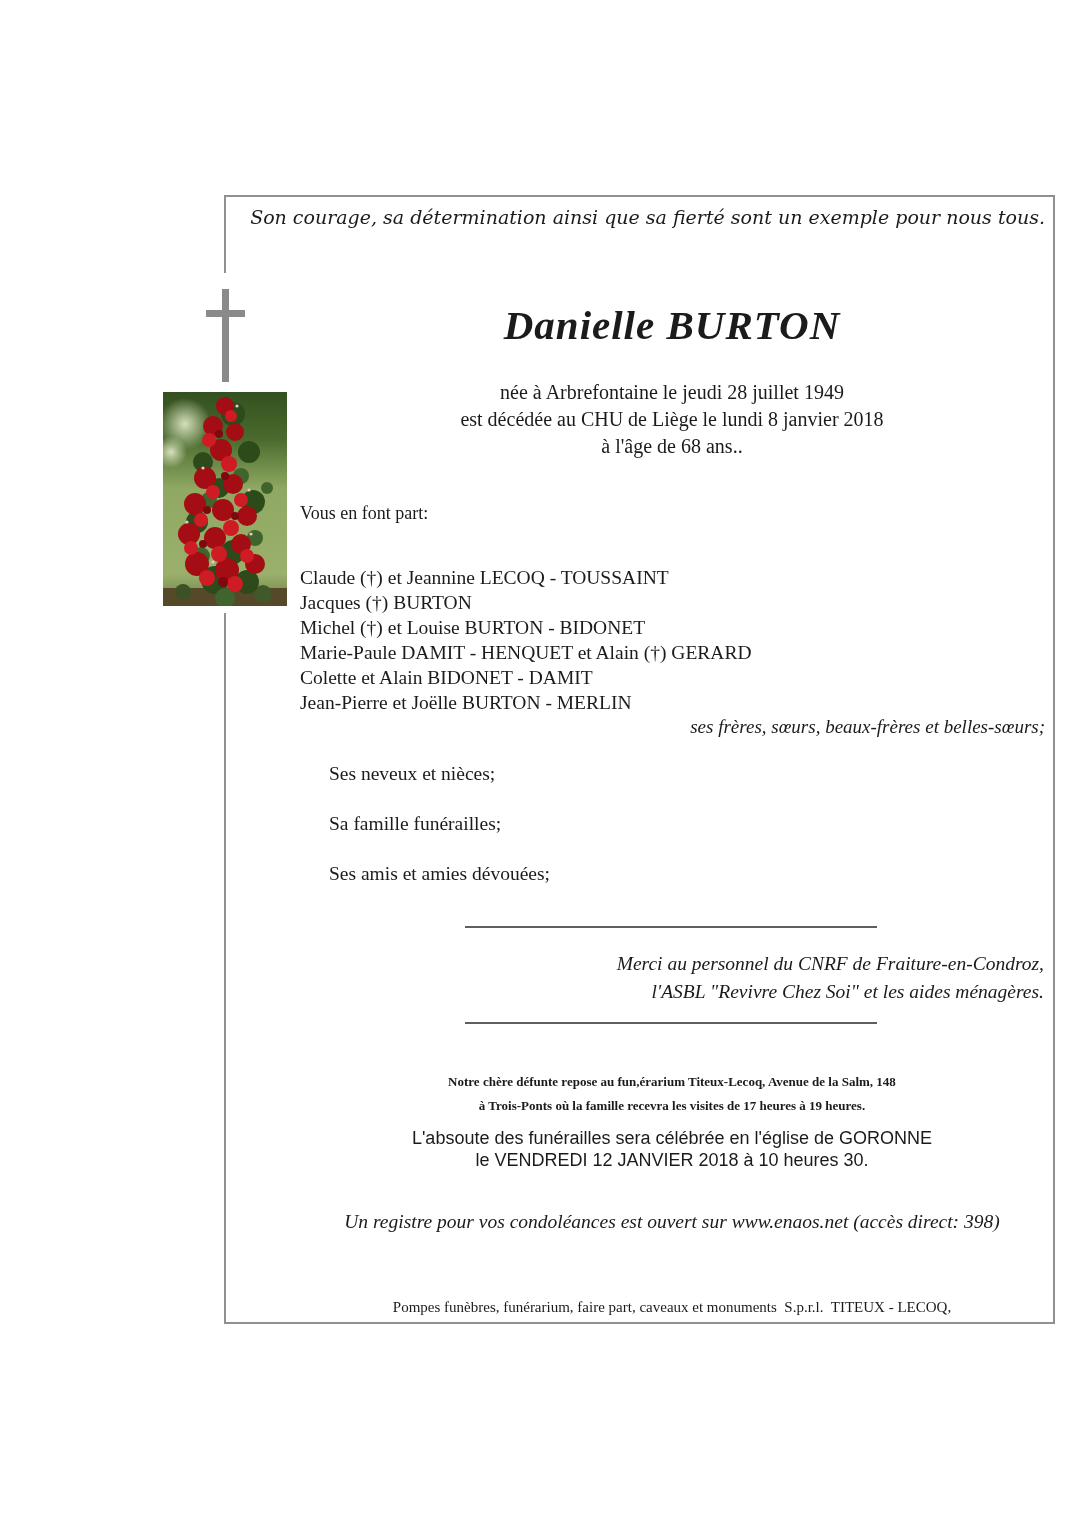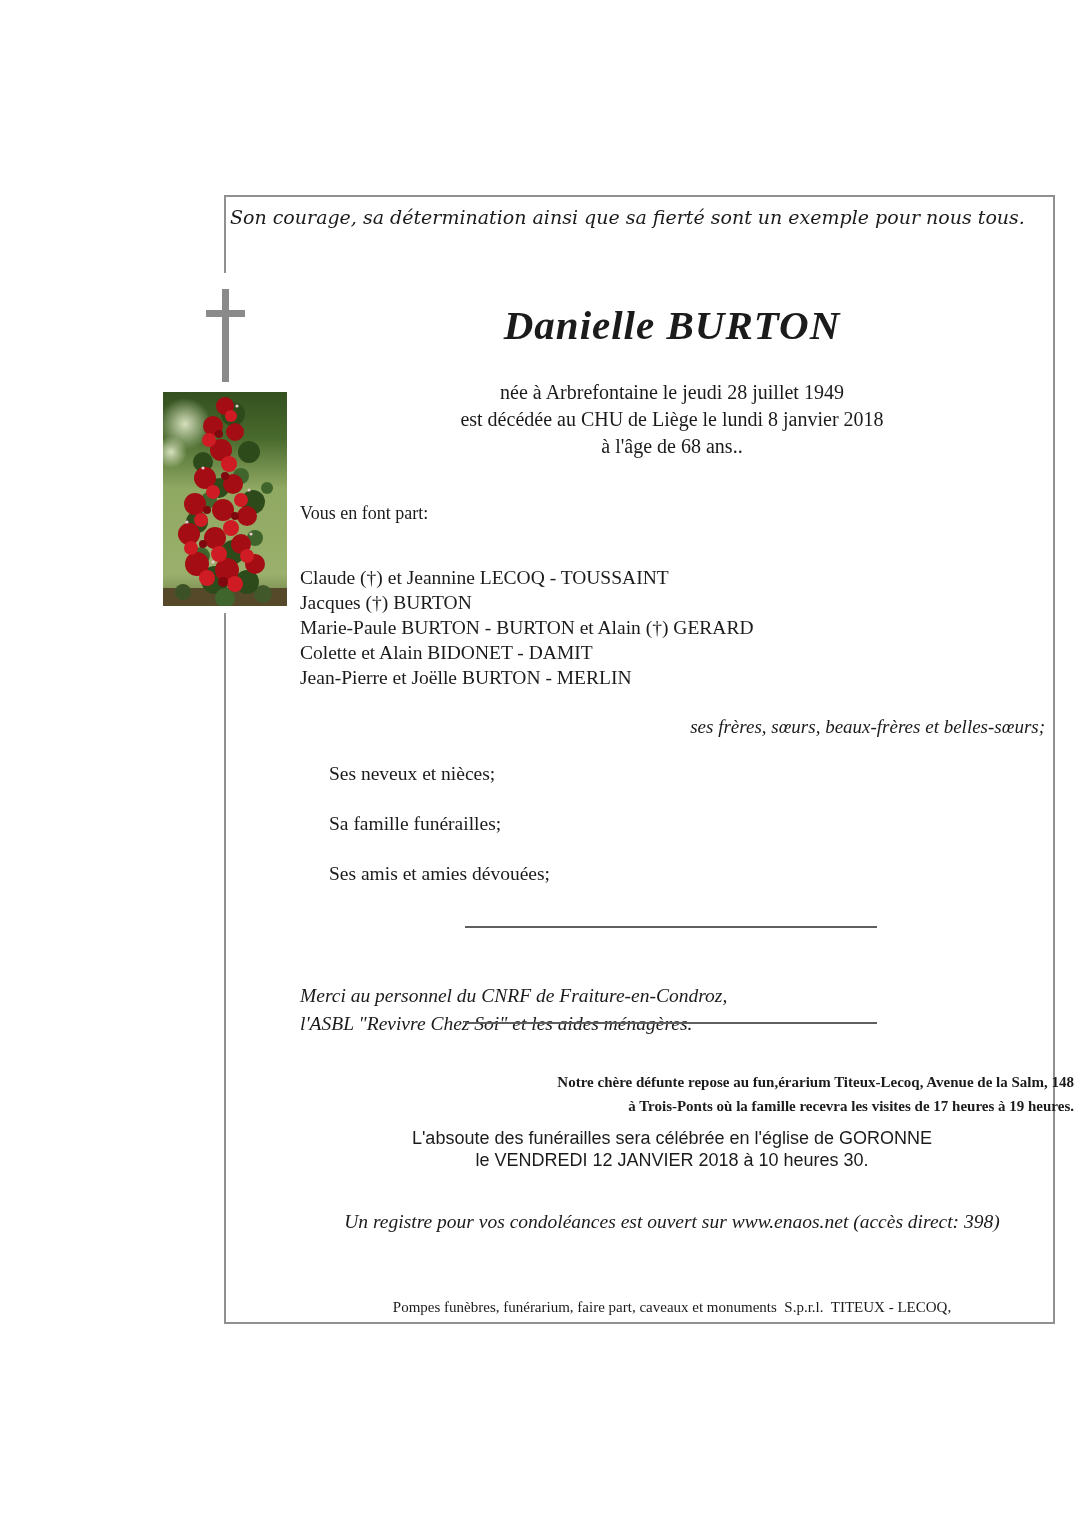--- a/index.html
+++ b/index.html
@@ -24,38 +24,38 @@
   .seg2{top:613px;height:709px;}
   
   .cross{left:200px;top:289px;width:50px;height:95px;}
   .cross .cv{position:absolute;left:22px;top:0;width:7px;height:93px;background:var(--cross,#8a8a8a);}
   .cross .ch{position:absolute;left:6px;top:21px;width:39px;height:7px;background:var(--cross,#8a8a8a);}
   
   .photo{left:163px;top:392px;width:124px;height:214px;}
   .photo svg{display:block;}
   
   .quote{
-    left:230px;right:30px;top:206px;
+    left:230px;right:30px;top:206px;text-align:right;
     font-style:italic;font-size:19px;
     font-family:"DejaVu Serif","Liberation Serif",serif;
   }
   .title{
     left:300px;width:744px;top:301px;text-align:center;
     font-weight:bold;font-style:italic;font-size:41px;letter-spacing:1px;
   }
   .vitals{left:300px;width:744px;top:379px;text-align:center;font-size:20px;line-height:27px;}
   .intro{left:300px;top:503px;font-family:Liberation Serif, serif;font-size:18px;}
   .family{left:300px;top:565px;font-size:19.5px;line-height:25px;}
   .relation{left:230px;right:30px;top:716px;text-align:right;font-style:italic;font-size:19px;}
   .mourner{left:300px;font-size:19.5px;margin-left:29px;}
   .m0{top:763px;} .m1{top:813px;} .m2{top:863px;}
   .divider{left:465px;width:412px;border-top:2px solid var(--divider,#5f5f5f);height:0;}
   .d1{top:926px;} .d2{top:1022px;}
-  .thanks{left:300px;width:744px;top:950px;text-align:left;font-style:italic;font-size:19.5px;line-height:28px;margin-top:32px;}
-  .repose{left:270px;width:804px;top:1070px;text-align:right;font-weight:bold;font-size:15px;line-height:24px;}
+  .thanks{left:300px;width:744px;top:950px;text-align:right;font-style:italic;font-size:19.5px;line-height:28px;}
+  .repose{left:270px;width:804px;top:1070px;text-align:center;font-weight:bold;font-size:13px;line-height:24px;}
   .service{left:300px;width:744px;top:1127px;text-align:center;
     font-family:"Liberation Sans","DejaVu Sans",sans-serif;font-size:18px;line-height:22px;}
   .register{left:300px;width:744px;top:1211px;text-align:center;font-style:italic;font-size:19.5px;}
   .footer{left:300px;width:744px;top:1262px;text-align:center;font-size:15px;line-height:18px;white-space:pre;}
 </style>
 </head>
 <body>
 
 <div class="sheet">
 
@@ -168,21 +168,22 @@
     <div>née à Arbrefontaine le jeudi 28 juillet 1949</div>
     <div>est décédée au CHU de Liège le lundi 8 janvier 2018</div>
     <div>à l'âge de 68 ans..</div>
   </div>
 
   <div class="abs intro">Vous en font part:</div>
 
   <div class="abs family">
     <div>Claude (†) et Jeannine LECOQ - TOUSSAINT</div>
     <div>Jacques (†) BURTON</div>
-    <div>Marie-Paule BURTON - BURTON et Alain (†) GERARD</div>
+    <div>Michel (†) et Louise BURTON - BIDONET</div>
+    <div>Marie-Paule DAMIT - HENQUET et Alain (†) GERARD</div>
     <div>Colette et Alain BIDONET - DAMIT</div>
     <div>Jean-Pierre et Joëlle BURTON - MERLIN</div>
   </div>
 
   <div class="abs relation">ses frères, sœurs, beaux-frères et belles-sœurs;</div>
 
   <div class="abs mourner m0">Ses neveux et nièces;</div>
   <div class="abs mourner m1">Sa famille funérailles;</div>
   <div class="abs mourner m2">Ses amis et amies dévouées;</div>
 

